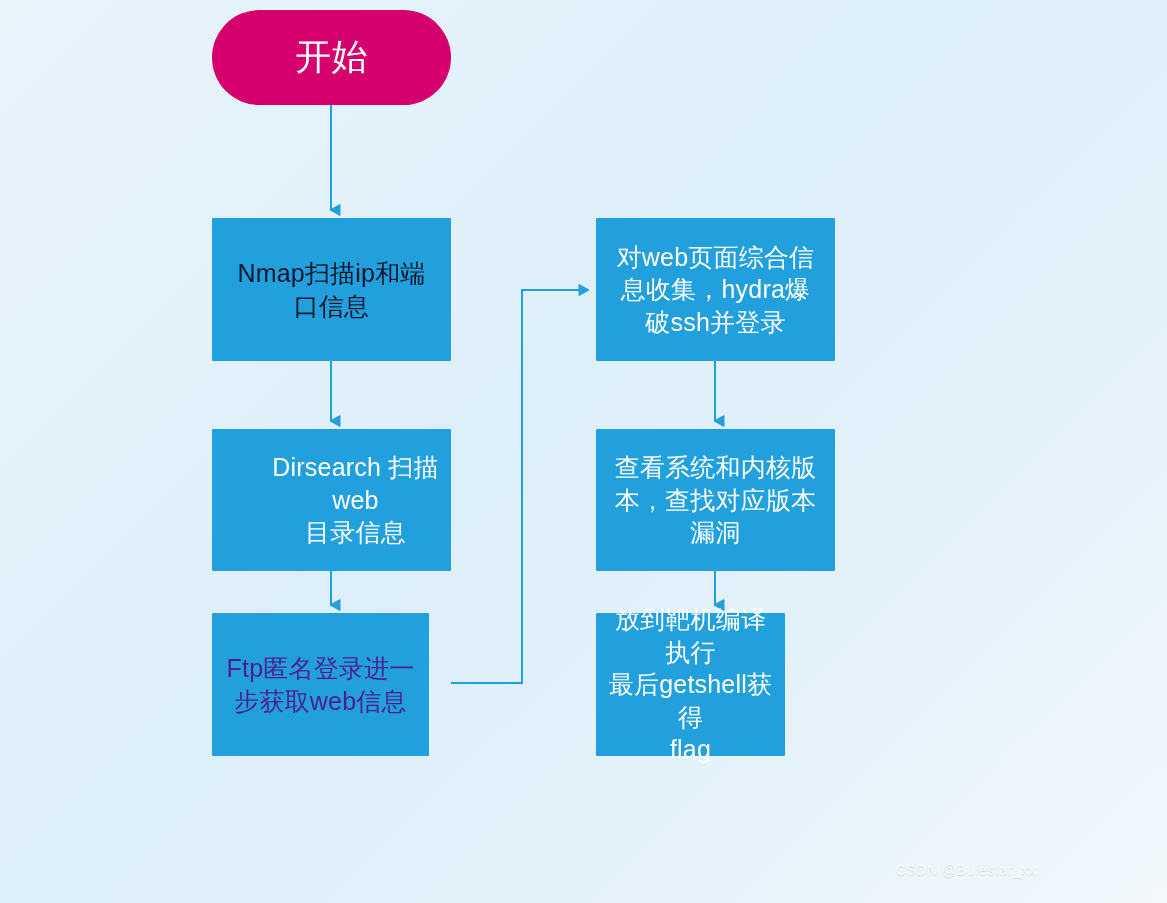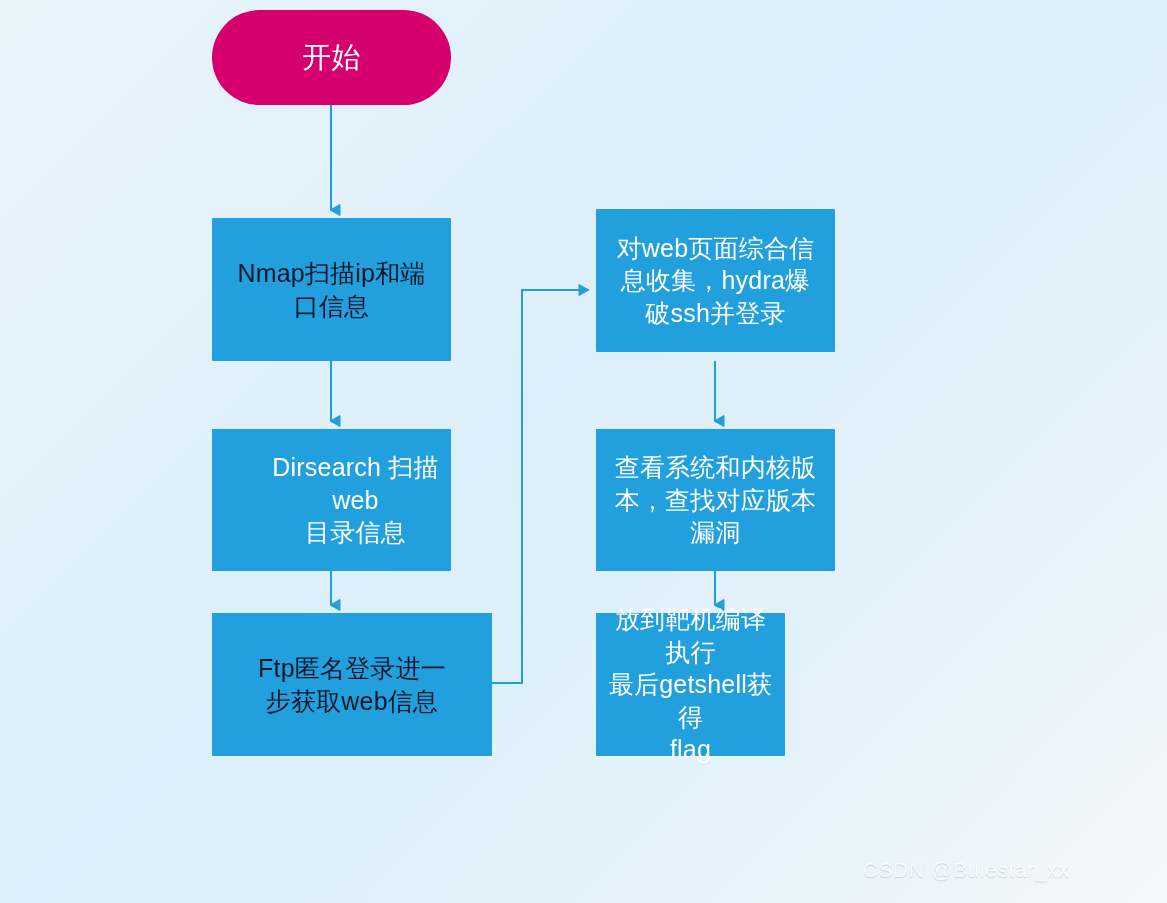--- a/index.html
+++ b/index.html
@@ -39,32 +39,32 @@
   }
   .node .node-label {
     display: block;
     width: 100%;
     padding: 0 10px;
     white-space: pre-line;
   }
   .node-start {
     background: #d5006d;
     border-radius: 52px;
-    font-size: 29px;
+    font-size: 36px;
     box-shadow: 0 0 0 0 rgba(0,0,0,0);
   }
   .node-process {
     background: #22a0de;
     font-size: 25px;
     border-radius: 1px;
   }
   .watermark {
     position: absolute;
     color: rgba(255,255,255,0.85);
-    font-size: 21px;
+    font-size: 14px;
     letter-spacing: 0.6px;
     text-shadow: 0 1px 1px rgba(120,150,170,0.35);
     white-space: nowrap;
   }
 </style>
 </head>
 <body>
 
 <div id="canvas">
 
@@ -92,25 +92,25 @@
         <span class="node-label">开始</span>
       </div>
       <div class="node node-process" style="left: 212px; top: 218px; width: 239px; height: 143px; background: rgb(34, 160, 222); color: #0f172a;">
         <span class="node-label">Nmap扫描ip和端
 口信息</span>
       </div>
       <div class="node node-process" style="left: 212px; top: 429px; width: 239px; height: 142px; background: rgb(34, 160, 222); color: rgb(255, 255, 255); padding-left: 48px;">
         <span class="node-label">Dirsearch 扫描web
 目录信息</span>
       </div>
-      <div class="node node-process" style="left: 212px; top: 613px; width: 280px; height: 143px; background: rgb(34, 160, 222); color: #0f172a;">
+      <div class="node node-process" style="left: 212px; top: 613px; width: 217px; height: 143px; background: rgb(34, 160, 222); color: #4c1d95;">
         <span class="node-label">Ftp匿名登录进一
 步获取web信息</span>
       </div>
-      <div class="node node-process" style="left: 596px; top: 209px; width: 239px; height: 143px; background: rgb(34, 160, 222); color: rgb(255, 255, 255);">
+      <div class="node node-process" style="left: 596px; top: 218px; width: 239px; height: 143px; background: rgb(34, 160, 222); color: rgb(255, 255, 255);">
         <span class="node-label">对web页面综合信
 息收集，hydra爆
 破ssh并登录</span>
       </div>
       <div class="node node-process" style="left: 596px; top: 429px; width: 239px; height: 142px; background: rgb(34, 160, 222); color: rgb(255, 255, 255); justify-content: flex-end;">
         <span class="node-label">查看系统和内核版
 本，查找对应版本
 漏洞</span>
       </div>
       <div class="node node-process" style="left: 596px; top: 613px; width: 189px; height: 143px; background: rgb(34, 160, 222); color: rgb(255, 255, 255);">

